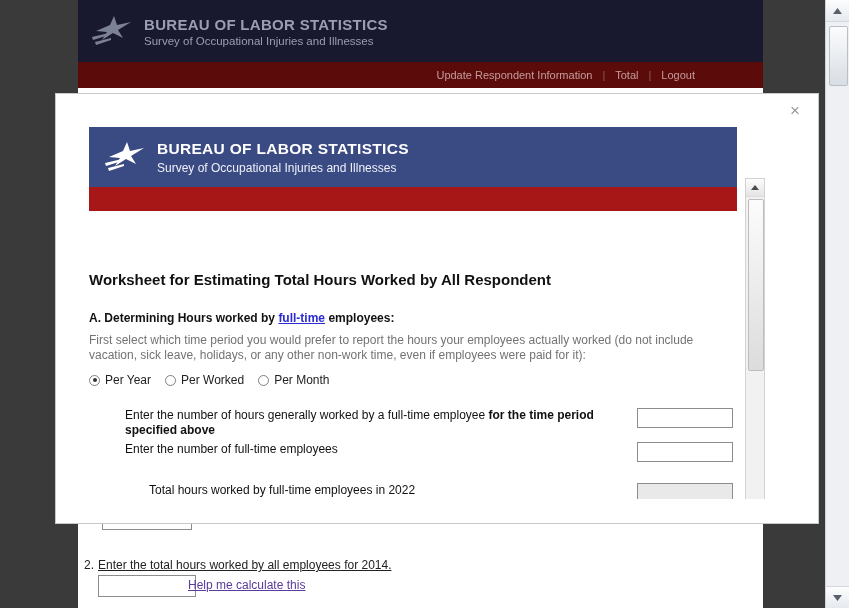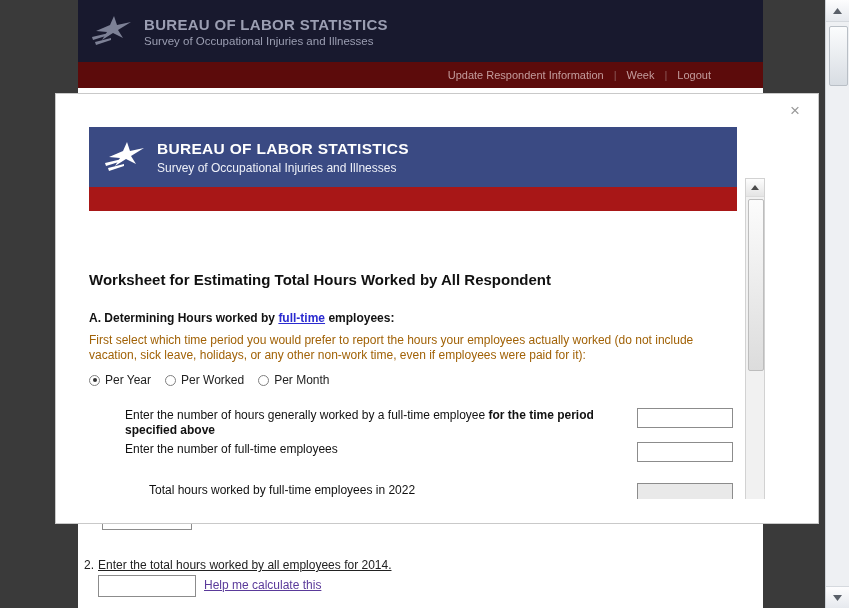--- a/index.html
+++ b/index.html
@@ -79,21 +79,21 @@
     width: 685px; height: 26px;
     background: #5c0b0b;
     color: #b98a8a;
     font-size: 11px;
   }
   #bg-redbar .navrow {
     height: 26px;
     display: flex;
     align-items: center;
     justify-content: flex-end;
-    padding-right: 42px;
+    padding-right: 58px;
   }
   #bg-redbar .navlink {
     color: #c39c9c;
     padding: 0 10px;
     white-space: nowrap;
   }
   #bg-redbar .navsep {
     color: #8d5a5a;
   }
   #bg-body {
@@ -139,21 +139,21 @@
     position: absolute;
     left: 98px;
     top: 575px;
     width: 96px;
     height: 20px;
     border: 1px solid #8c8c8c;
     background: #fff;
   }
   #bg-q2-help {
     position: absolute;
-    left: 204px;
+    left: 188px;
     top: 578px;
     color: #5a3a9a;
     text-decoration: underline;
     font-size: 12px;
   }
 
   
   #outer-scrollbar {
     position: absolute;
     right: 0; top: 0;
@@ -283,21 +283,21 @@
   #sec-a .sec-strong { font-weight: bold; }
   #sec-a .sec-link {
     color: #2b2bd0;
     text-decoration: underline;
     font-weight: bold;
   }
   #sec-a .sec-desc {
     margin-top: 8px;
     font-size: 12px;
     line-height: 15px;
-    color: #a16207;
+    color: #737373;
     width: 636px;
   }
   #radio-row {
     margin-top: 10px;
     display: flex;
     align-items: flex-end;
     gap: 4px;
     font-size: 12px;
   }
   #radio-row .radio-opt {
@@ -416,21 +416,21 @@
         <div class="hdr-title">BUREAU OF LABOR STATISTICS</div>
         <div class="hdr-sub">Survey of Occupational Injuries and Illnesses</div>
       </span>
     </div>
   </div>
 
   <div id="bg-redbar">
     <div class="navrow">
       <span class="navlink">Update Respondent Information</span>
       <span class="navsep">|</span>
-      <span class="navlink">Week</span>
+      <span class="navlink">Total</span>
       <span class="navsep">|</span>
       <span class="navlink">Logout</span>
     </div>
   </div>
 
   <div id="bg-gutter-left"></div>
   <div id="bg-gutter-right"></div>
 
   <div id="bg-q1-box"></div>
 

